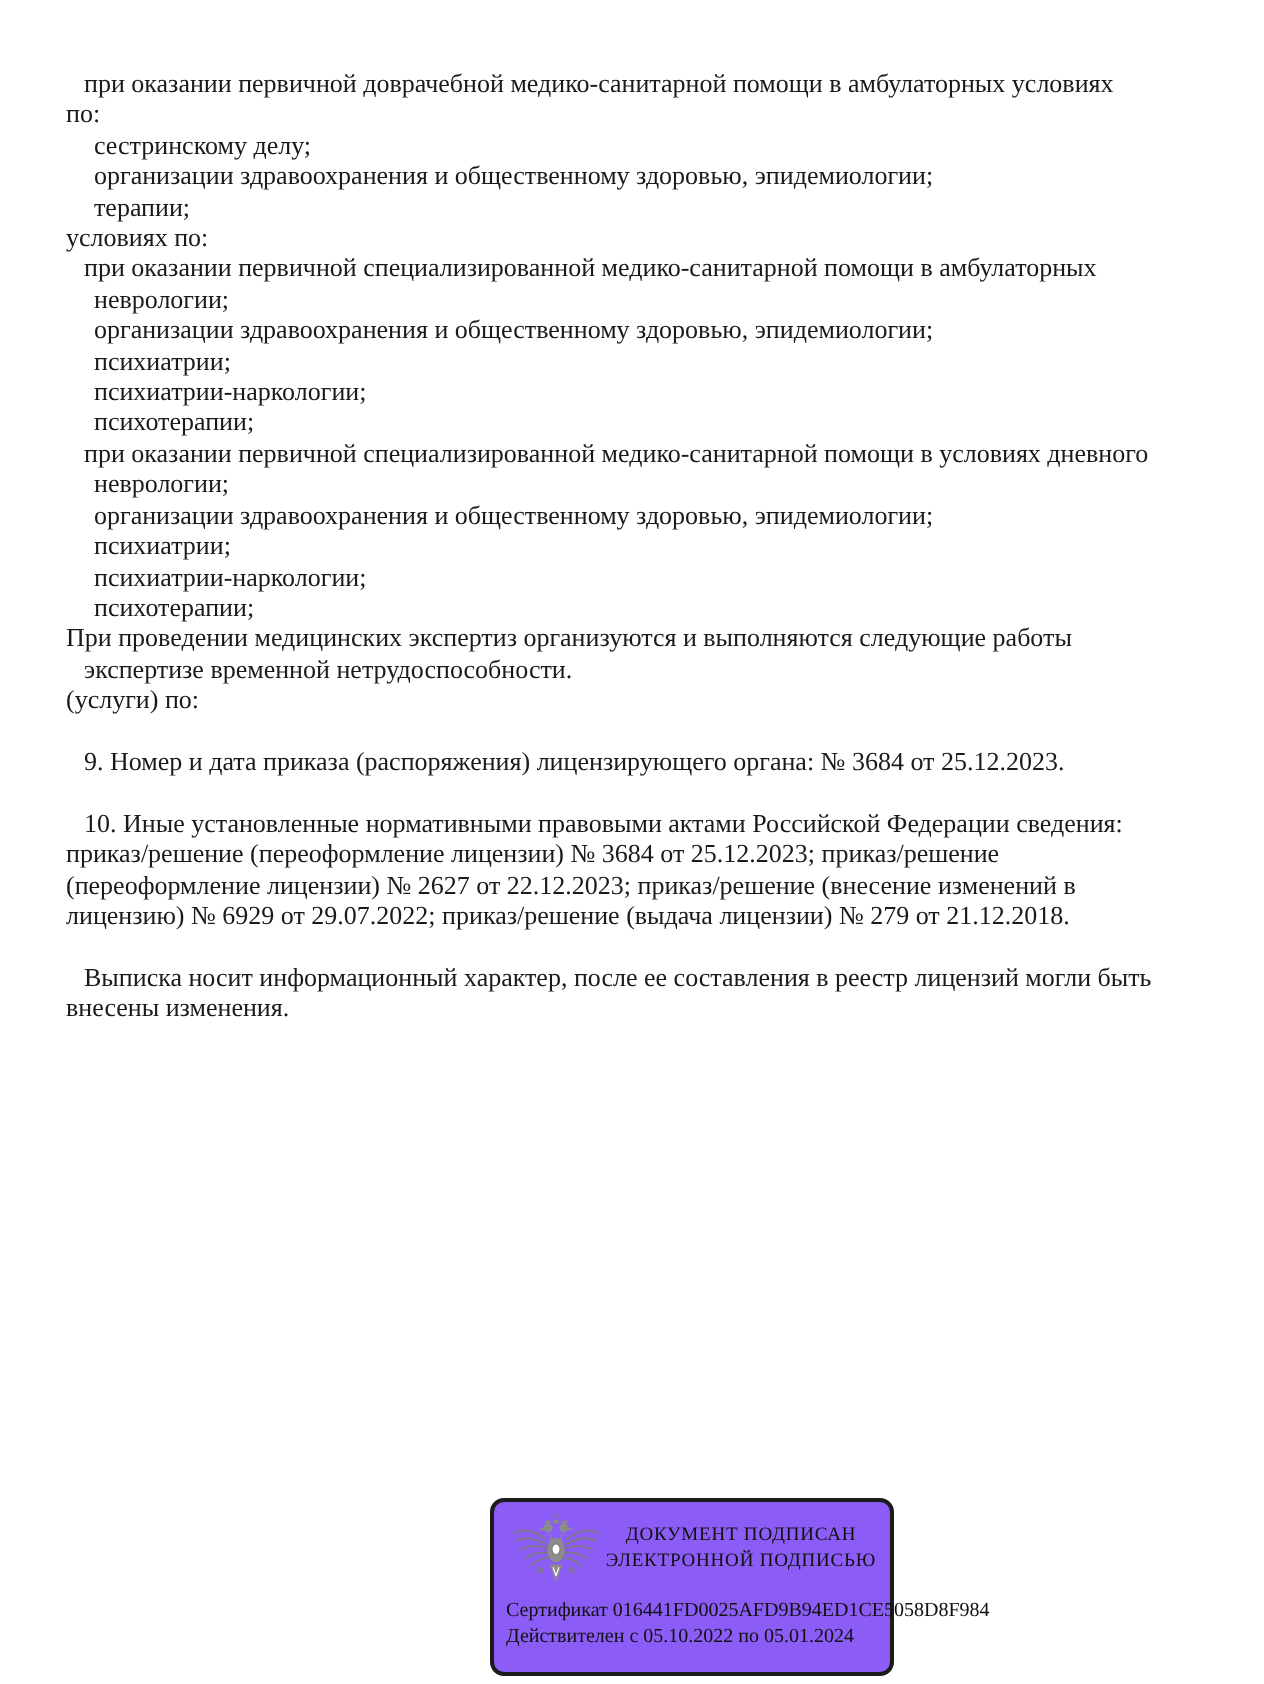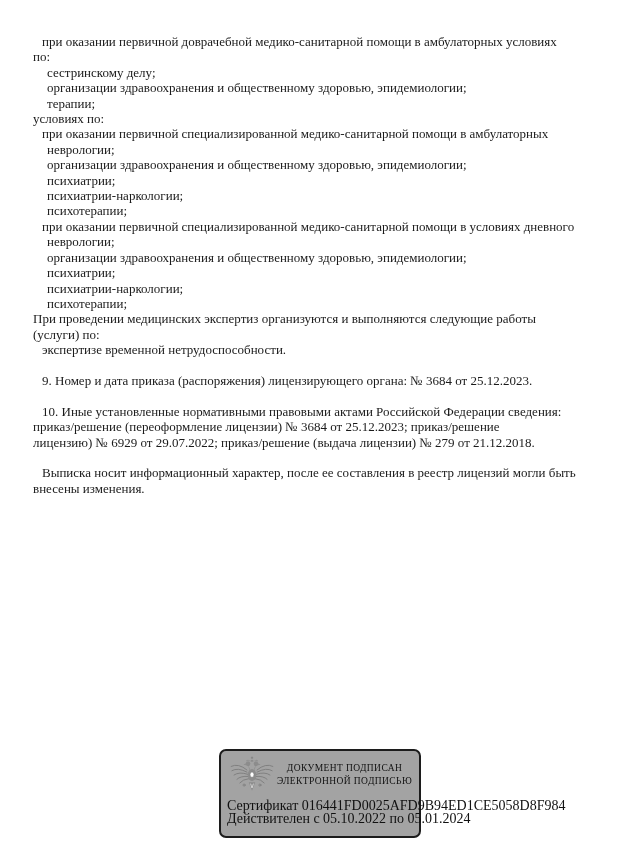--- a/index.html
+++ b/index.html
@@ -19,45 +19,45 @@
     font-size:13px;
     line-height:15.4px;
     white-space:nowrap;
   }
   .line{min-height:15.4px;}
   .line.i1{margin-left:9px;}
   .line.i2{margin-left:14px;}
 
   .stamp{
     position:absolute;
-    left:219px;top:749px;
+    left:245px;top:749px;
     width:202px;height:89px;
     box-sizing:border-box;
     border:2px solid #1c1c1c;
     border-radius:7px;
-    background:#a3a3a3;
+    background:#8b5cf6;
   }
   .stamp-top{
     display:flex;
     align-items:center;
     padding:3px 5px 0 8px;
     height:41px;
   }
   .stamp-emblem{flex:0 0 auto;display:block;}
   .stamp-title{
     flex:1;
     text-align:center;
     font-size:9.5px;
     line-height:13px;
     letter-spacing:0.4px;
     color:#111;
   }
   .stamp-lines{
     padding:4px 0 0 6px;
-    font-size:14px;
+    font-size:10px;
     line-height:13px;
     white-space:nowrap;
     color:#111;
   }
   .b{font-weight:bold;}
 </style>
 </head>
 <body>
 
 <div class="page">
@@ -75,27 +75,28 @@
       <div class="line i2">психиатрии;</div>
       <div class="line i2">психиатрии-наркологии;</div>
       <div class="line i2">психотерапии;</div>
       <div class="line i1">при оказании первичной специализированной медико-санитарной помощи в условиях дневного</div>
       <div class="line i2">неврологии;</div>
       <div class="line i2">организации здравоохранения и общественному здоровью, эпидемиологии;</div>
       <div class="line i2">психиатрии;</div>
       <div class="line i2">психиатрии-наркологии;</div>
       <div class="line i2">психотерапии;</div>
       <div class="line i0">При проведении медицинских экспертиз организуются и выполняются следующие работы</div>
+      <div class="line i1">экспертизе временной нетрудоспособности.</div>
       <div class="line i0">(услуги) по:</div>
-      <div class="line i1">экспертизе временной нетрудоспособности.</div>
       <div class="line i0">&nbsp;</div>
       <div class="line i1">9. Номер и дата приказа (распоряжения) лицензирующего органа: № 3684 от 25.12.2023.</div>
       <div class="line i0">&nbsp;</div>
       <div class="line i1">10. Иные установленные нормативными правовыми актами Российской Федерации сведения:</div>
       <div class="line i0">приказ/решение (переоформление лицензии) № 3684 от 25.12.2023; приказ/решение</div>
+      <div class="line i0">(переоформление лицензии) № 2627 от 22.12.2023; приказ/решение (внесение изменений в</div>
       <div class="line i0">лицензию) № 6929 от 29.07.2022; приказ/решение (выдача лицензии) № 279 от 21.12.2018.</div>
       <div class="line i0">&nbsp;</div>
       <div class="line i1">Выписка носит информационный характер, после ее составления в реестр лицензий могли быть</div>
       <div class="line i0">внесены изменения.</div>
     </div>
 
   <div class="stamp">
     <div class="stamp-top">
       <svg class="stamp-emblem" width="46" height="38" viewBox="0 0 64 52" aria-hidden="true">
         <g fill="none" stroke="#7a7a7a" stroke-width="1.2" stroke-linecap="round">

